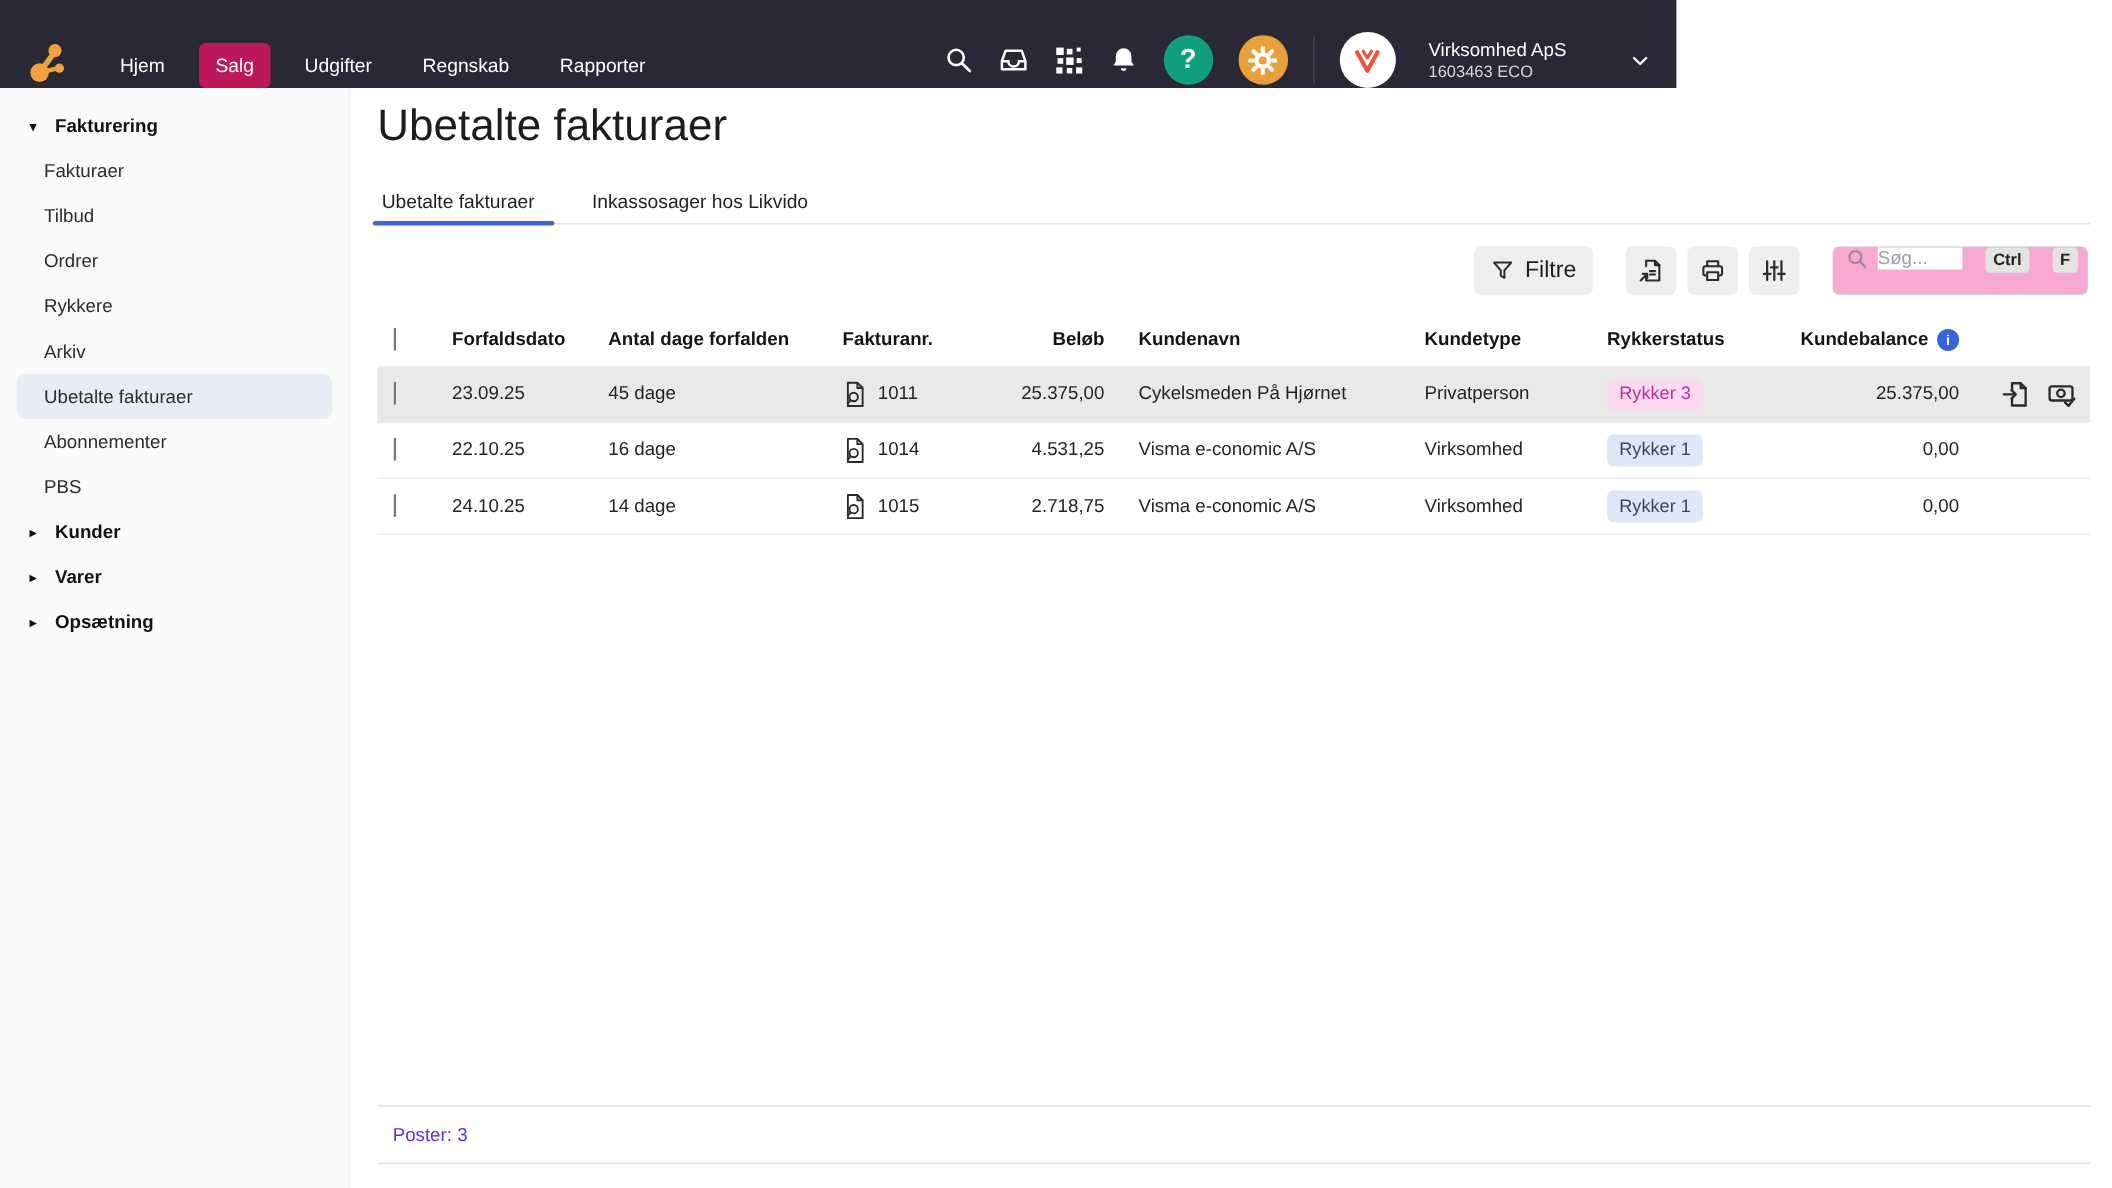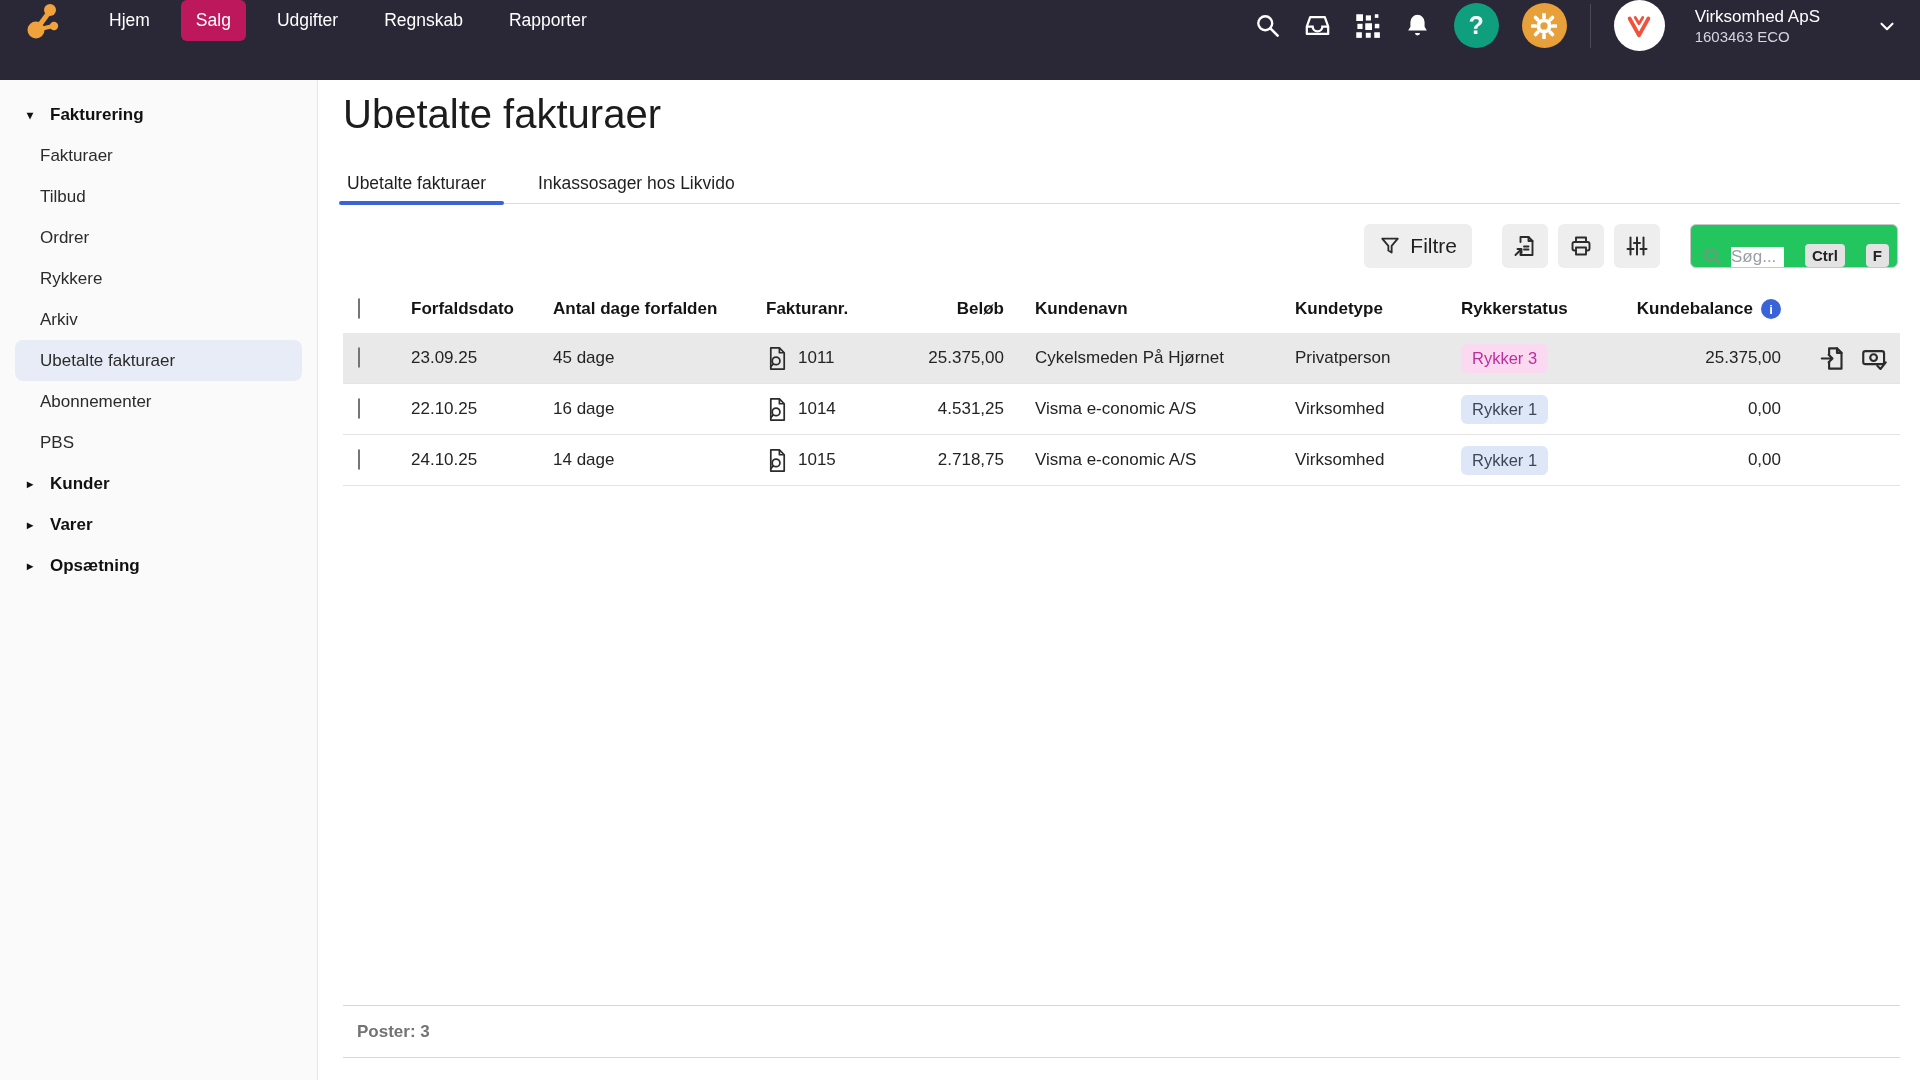--- a/index.html
+++ b/index.html
@@ -8,22 +8,22 @@
     --badge_pink_bg:#fbd9f0; --badge_pink_text:#bd2f9e;
     --badge_blue_bg:#dde7f7; --badge_blue_text:#3c4757;
     --row_highlight:#e9e9e9; --disabled_btn_bg:#a9bde9; --sidebar_selected_bg:#e8ecf6;
   }
   *{box-sizing:border-box;margin:0;padding:0}
   html,body{width:1920px;height:1080px;overflow:hidden;background:#fff;
     font-family:"Liberation Sans",sans-serif;color:#222}
   svg{display:block}
 
   
-  .topbar{position:absolute;top:0;left:0;width:1920px;height:80px;
-    background:var(--topbar_bg,#2a2836);display:flex;align-items:flex-start}
+  .topbar{position:absolute;top:0;left:0;width:1524px;height:80px;
+    background:var(--topbar_bg,#2a2836);display:flex;align-items:flex-end}
   .logo{margin-left:24px;width:42px;height:44px}
   .nav{display:flex;align-items:center;gap:16px;margin-left:28px}
   .nav-item{color:#fff;font-size:17.5px;padding:10px 15px;border-radius:6px;cursor:pointer}
   .nav-item.active{background:#be185d}
   .top-right{margin-left:auto;display:flex;align-items:center;gap:23px;padding-right:22px}
   .tb-icon{width:27px;height:27px;cursor:pointer}
   .circle-btn{width:45px;height:45px;border-radius:50%;display:flex;align-items:center;
     justify-content:center;cursor:pointer}
   .circle-btn.help{background:var(--help_green,#0f9f7f);color:#fff;font-size:25px;font-weight:bold}
   .circle-btn.gear{background:var(--gear_orange,#e8a03a)}
@@ -58,22 +58,22 @@
   .toolbar{position:absolute;left:25px;right:22px;top:144px;height:44px;display:flex;align-items:center}
   .btn-primary-disabled{height:44px;padding:0 22px;border:none;border-radius:6px;
     background:var(--disabled_btn_bg,#a9bde9);color:#fff;font-size:17.5px;
     font-family:inherit;cursor:default}
   .toolbar-right{margin-left:auto;display:flex;align-items:center;gap:10px}
   .btn-gray{height:44px;border:none;border-radius:6px;background:#eeeeee;display:flex;
     align-items:center;gap:9px;padding:0 15px;font-size:21px;color:#1f1f1f;
     font-family:inherit;cursor:pointer}
   .btn-icon{width:46px;justify-content:center;padding:0}
   .btn-gray.filtre{margin-right:20px}
-  .searchbox{width:208px;height:44px;border:1px solid #c7c7c7;border-radius:6px;background:#22c55e;
-    display:flex;align-items:flex-end;padding:0 8px 0 11px;margin-left:20px}
+  .searchbox{width:232px;height:44px;border:1px solid #c7c7c7;border-radius:6px;background:#f9a8d4;
+    display:flex;align-items:flex-start;padding:0 8px 0 11px;margin-left:20px}
   .searchbox input{border:none;outline:none;flex:1;min-width:0;font-size:17px;
     font-family:inherit;color:#333;margin-left:8px}
   .searchbox input::placeholder{color:#9aa0a6}
   kbd{background:#e3e3e3;color:#222;border-radius:4px;font-family:inherit;font-size:15px;
     font-weight:bold;padding:3px 7px;margin-left:21px}
 
   
   .table{position:absolute;left:25px;right:20px;top:205px}
   .tr{display:grid;grid-template-columns:68px 142px 213px 148px 90px 291px 166px 142px 178px 1fr;
     align-items:center}
@@ -91,21 +91,21 @@
   .info-i{display:inline-flex;width:20px;height:20px;border-radius:50%;
     background:var(--accent_blue,#3a63d8);color:#fff;font-size:13px;font-weight:bold;
     align-items:center;justify-content:center;margin-left:8px;vertical-align:-3px;cursor:pointer}
   .kb-head{display:flex;align-items:center;justify-content:flex-end}
   .actions{display:flex;gap:15px;justify-content:flex-end;padding-right:12px;visibility:hidden}
   .actions.show{visibility:visible}
   .actions svg{cursor:pointer}
 
   .table-footer{position:absolute;left:25px;right:20px;top:925px;height:53px;
     border-top:1px solid #d8d8d8;border-bottom:1px solid #d8d8d8;display:flex;align-items:center}
-  .table-footer span{font-weight:bold;font-size:17px;padding-left:14px;color:#737373}
+  .table-footer span{font-weight:normal;font-size:17px;padding-left:14px;color:#6d28d9}
 </style>
 </head>
 <body>
 
 <div class="topbar">
   <div class="logo">
     <svg viewBox="0 0 42 44">
       <path d="M12 30 L26 11" stroke="var(--logo_orange)" stroke-width="5"></path>
       <path d="M12 30 L29 26" stroke="var(--logo_orange)" stroke-width="4"></path>
       <circle cx="12" cy="30" r="8.5" fill="var(--logo_orange)"></circle>

